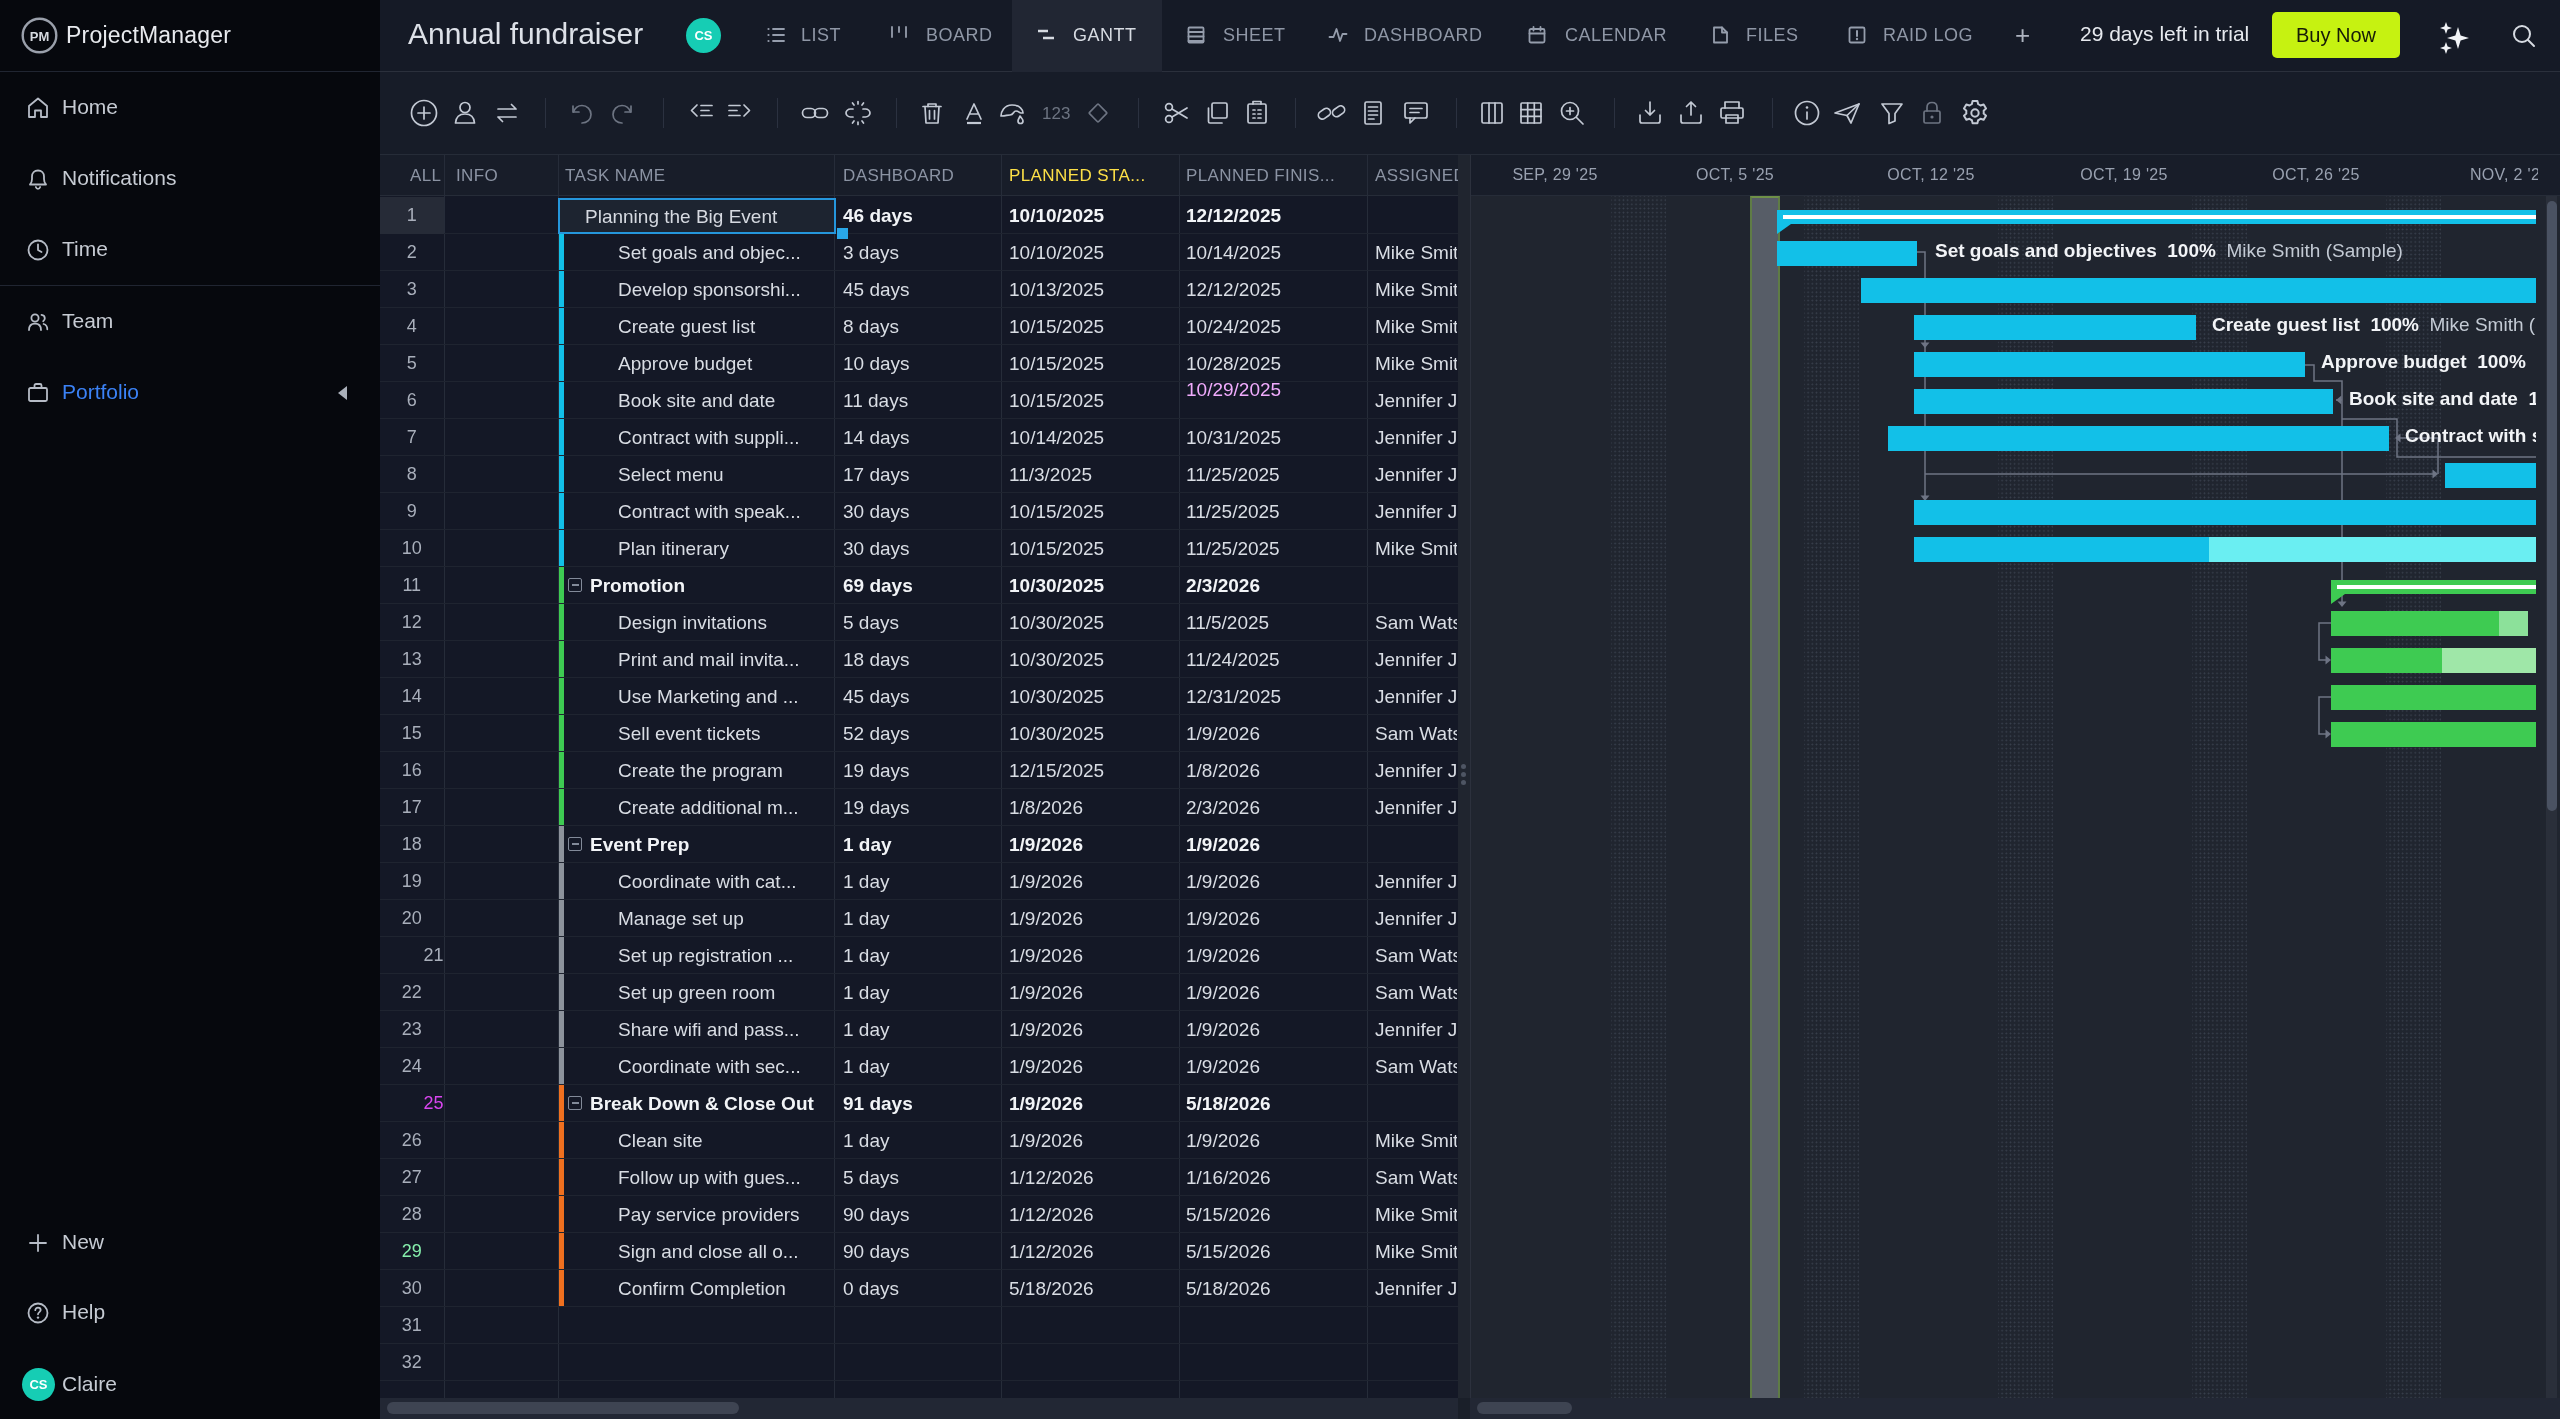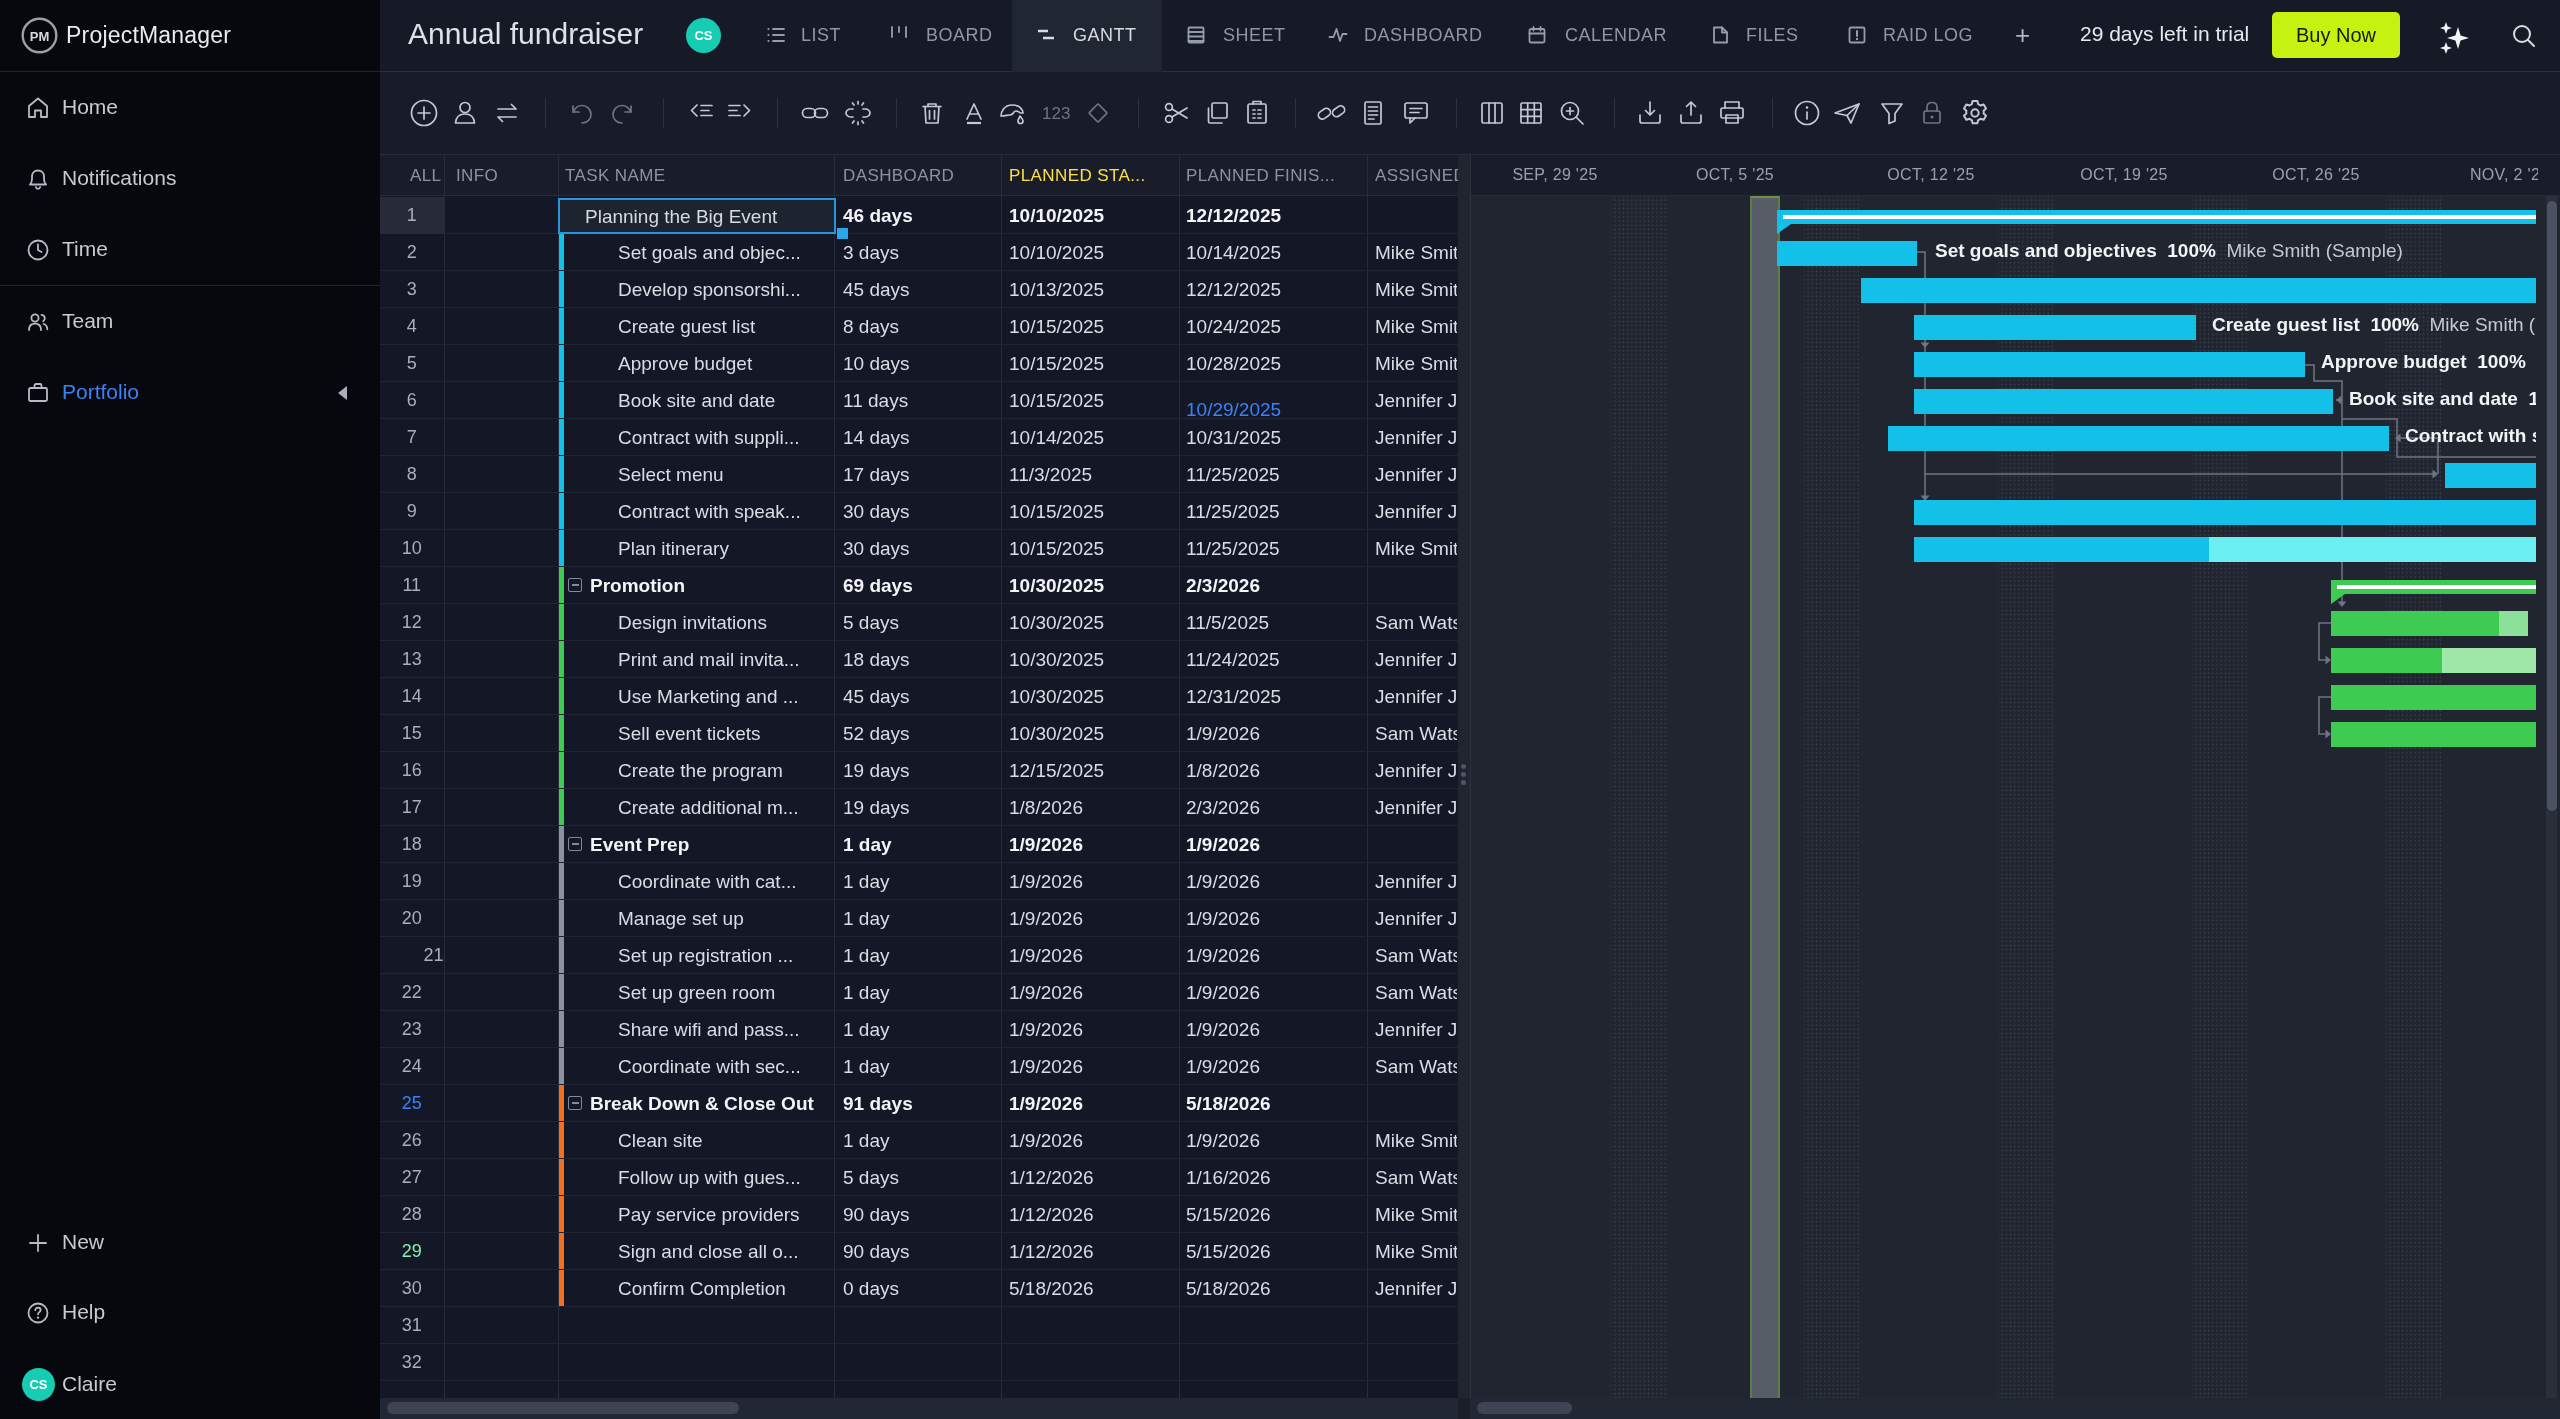--- a/index.html
+++ b/index.html
@@ -402,21 +402,21 @@
 <div class="abs" style="left:463px;top:197.5px;font-size:19px;color:#d9dde4">10 days</div>
 <div class="abs" style="left:629px;top:197.5px;font-size:19px;color:#d9dde4">10/15/2025</div>
 <div class="abs" style="left:806px;top:197.5px;font-size:19px;color:#d9dde4">10/28/2025</div>
 <div class="abs" style="left:995px;top:197.5px;width:82px;height:24px;overflow:hidden;font-size:19px;color:#d9dde4;white-space:nowrap">Mike Smith (Sample)</div>
 <div class="abs" style="left:0;top:226.5px;width:1077.5px;height:37px;border-bottom:1px solid #1f2430"></div>
 <div class="abs" style="left:0;top:226.5px;width:63.5px;height:37px;color:#a9afbb;font-size:18px;text-align:center;line-height:37px">6</div>
 <div class="abs" style="left:178.5px;top:227.0px;width:5px;height:36px;background:#12c0e8"></div>
 <div class="abs" style="left:238px;top:234.5px;font-size:19px;color:#d9dde4">Book site and date</div>
 <div class="abs" style="left:463px;top:234.5px;font-size:19px;color:#d9dde4">11 days</div>
 <div class="abs" style="left:629px;top:234.5px;font-size:19px;color:#d9dde4">10/15/2025</div>
-<div class="abs" style="left:806px;top:244px;font-size:19px;color:#3b82f6">10/29/2025</div>
+<div class="abs" style="left:806px;top:224px;font-size:19px;color:#f0abfc">10/29/2025</div>
 <div class="abs" style="left:995px;top:234.5px;width:82px;height:24px;overflow:hidden;font-size:19px;color:#d9dde4;white-space:nowrap">Jennifer Jones (Sam</div>
 <div class="abs" style="left:0;top:263.5px;width:1077.5px;height:37px;border-bottom:1px solid #1f2430"></div>
 <div class="abs" style="left:0;top:263.5px;width:63.5px;height:37px;color:#a9afbb;font-size:18px;text-align:center;line-height:37px">7</div>
 <div class="abs" style="left:178.5px;top:264.0px;width:5px;height:36px;background:#12c0e8"></div>
 <div class="abs" style="left:238px;top:271.5px;font-size:19px;color:#d9dde4">Contract with suppli...</div>
 <div class="abs" style="left:463px;top:271.5px;font-size:19px;color:#d9dde4">14 days</div>
 <div class="abs" style="left:629px;top:271.5px;font-size:19px;color:#d9dde4">10/14/2025</div>
 <div class="abs" style="left:806px;top:271.5px;font-size:19px;color:#d9dde4">10/31/2025</div>
 <div class="abs" style="left:995px;top:271.5px;width:82px;height:24px;overflow:hidden;font-size:19px;color:#d9dde4;white-space:nowrap">Jennifer Jones (Sam</div>
 <div class="abs" style="left:0;top:300.5px;width:1077.5px;height:37px;border-bottom:1px solid #1f2430"></div>
@@ -551,21 +551,21 @@
 <div class="abs" style="left:995px;top:863.5px;width:82px;height:24px;overflow:hidden;font-size:19px;color:#d9dde4;white-space:nowrap">Jennifer Jones (Sam</div>
 <div class="abs" style="left:0;top:892.5px;width:1077.5px;height:37px;border-bottom:1px solid #1f2430"></div>
 <div class="abs" style="left:0;top:892.5px;width:63.5px;height:37px;color:#a9afbb;font-size:18px;text-align:center;line-height:37px">24</div>
 <div class="abs" style="left:178.5px;top:893.0px;width:5px;height:36px;background:#8d939c"></div>
 <div class="abs" style="left:238px;top:900.5px;font-size:19px;color:#d9dde4">Coordinate with sec...</div>
 <div class="abs" style="left:463px;top:900.5px;font-size:19px;color:#d9dde4">1 day</div>
 <div class="abs" style="left:629px;top:900.5px;font-size:19px;color:#d9dde4">1/9/2026</div>
 <div class="abs" style="left:806px;top:900.5px;font-size:19px;color:#d9dde4">1/9/2026</div>
 <div class="abs" style="left:995px;top:900.5px;width:82px;height:24px;overflow:hidden;font-size:19px;color:#d9dde4;white-space:nowrap">Sam Watson (Sampl</div>
 <div class="abs" style="left:0;top:929.5px;width:1077.5px;height:37px;border-bottom:1px solid #1f2430"></div>
-<div class="abs" style="left:0;top:929.5px;width:63.5px;height:37px;color:#3b82f6;font-size:18px;text-align:center;line-height:37px">25</div>
+<div class="abs" style="left:0;top:929.5px;width:63.5px;height:37px;color:#d946ef;font-size:18px;text-align:right;line-height:37px">25</div>
 <div class="abs" style="left:178.5px;top:930.0px;width:5px;height:36px;background:#f0701f"></div>
 <div class="abs" style="left:188px;top:941.0px;width:14px;height:14px;border:1.5px solid #828a99;border-radius:2px"></div>
 <div class="abs" style="left:191.5px;top:947.0px;width:7px;height:1.5px;background:#828a99"></div>
 <div class="abs" style="left:210px;top:937.5px;font-size:19px;font-weight:bold;color:#f2f4f7">Break Down &amp; Close Out</div>
 <div class="abs" style="left:463px;top:937.5px;font-size:19px;font-weight:bold;color:#f2f4f7">91 days</div>
 <div class="abs" style="left:629px;top:937.5px;font-size:19px;font-weight:bold;color:#f2f4f7">1/9/2026</div>
 <div class="abs" style="left:806px;top:937.5px;font-size:19px;font-weight:bold;color:#f2f4f7">5/18/2026</div>
 <div class="abs" style="left:0;top:966.5px;width:1077.5px;height:37px;border-bottom:1px solid #1f2430"></div>
 <div class="abs" style="left:0;top:966.5px;width:63.5px;height:37px;color:#a9afbb;font-size:18px;text-align:center;line-height:37px">26</div>
 <div class="abs" style="left:178.5px;top:967.0px;width:5px;height:36px;background:#f0701f"></div>

